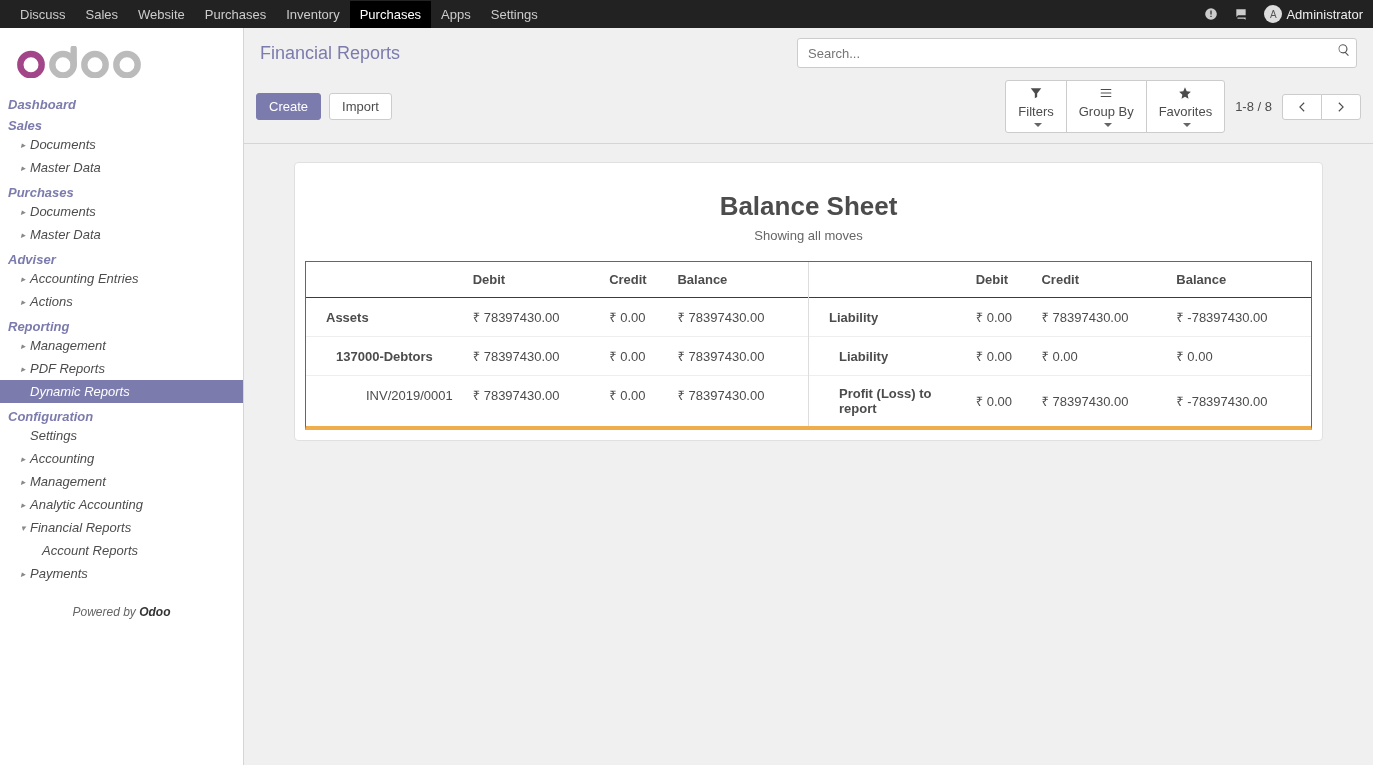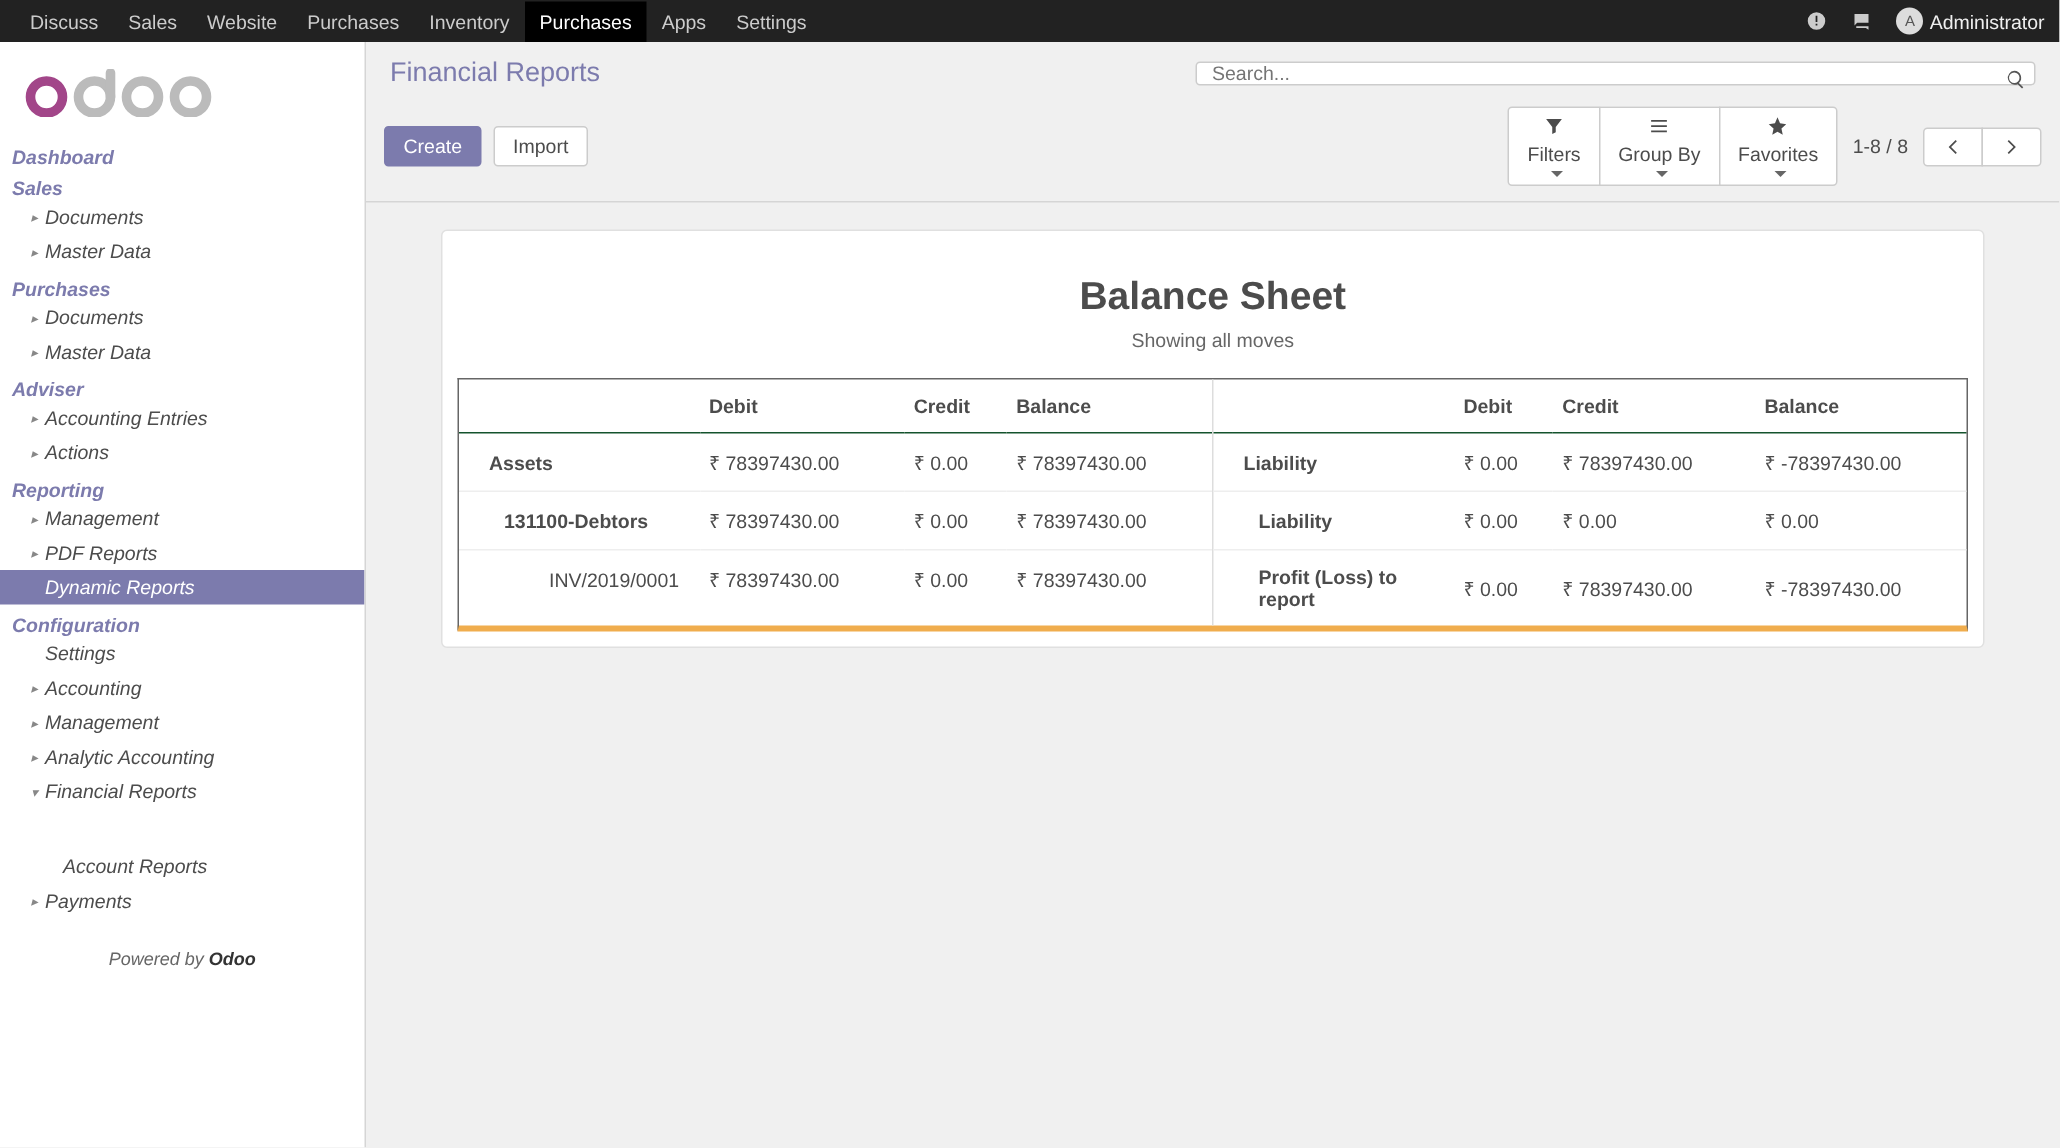--- a/index.html
+++ b/index.html
@@ -16,31 +16,31 @@
 
 .app { display:flex; height:calc(100vh - 28px); }
 .sidebar { width:244px; background:#fff; border-right:1px solid #d5d5d5; overflow-y:auto; padding-bottom:10px;font-style:italic; }
 .logo { padding:18px 15px 10px; }
 .logo-svg { width:160px; }
 
 .nav-header { color:#7c7bad; font-weight:bold; padding:6px 8px 0; font-size:13px; }
 .nav-item { display:flex; align-items:center; padding:4px 8px 4px 8px; font-size:13px; color:#4c4c4c; cursor:pointer; }
 .nav-item .chev { width:10px; font-size:9px; color:#888; text-align:center; margin-right:2px; }
 .nav-item.indent1 { padding-left:18px; }
-.nav-item.indent2 { padding-left:30px;margin-top:27px; }
+.nav-item.indent2 { padding-left:30px; }
 .nav-item.active { background:#7c7bad; color:#fff; }
 .poweredby { text-align:center; padding:20px 0; font-size:12px; color:#666; }
 .poweredby b { color:#333; font-weight:bold; }
 
 .content { flex:1; overflow:auto; background:#f0f0f0; }
 .cp { background:#f0f0f0; border-bottom:1px solid #d5d5d5; }
 .cp-top { display:flex; align-items:center; padding:10px 16px 6px; gap:20px; }
 .breadcrumb { font-size:18px; color:#7c7bad; font-weight:400; flex:0 0 auto; }
 .search-wrap { margin-left:auto; width:560px; position:relative; }
-.search-input { width:100%; height:16px; border:1px solid #ccc; border-radius:3px; padding:4px 30px 4px 10px; font-size:13px; background:#fff; }
+.search-input { width:100%; height:30px; border:1px solid #ccc; border-radius:3px; padding:4px 30px 4px 10px; font-size:13px; background:#fff; }
 .search-btn { position:absolute; right:6px; top:5px; color:#555; }
 
 .cp-bot { display:flex; align-items:center; padding:6px 12px 10px; gap:8px; }
 .btn { border:1px solid #ccc; background:#fff; border-radius:3px; padding:5px 12px; font-size:13px; color:#4c4c4c; cursor:pointer; display:inline-flex; align-items:center; gap:4px; }
 .btn-primary { background:#7c7bad; border-color:#7c7bad; color:#fff; }
 .btn-group { display:flex; }
 .btn-group .btn { border-radius:0; margin-left:-1px;flex-direction:column; }
 .btn-group .btn:first-child { border-top-left-radius:3px; border-bottom-left-radius:3px; margin-left:0; }
 .btn-group .btn:last-child { border-top-right-radius:3px; border-bottom-right-radius:3px; }
 .cp-right { margin-left:auto; display:flex; align-items:center; gap:10px;}
@@ -261,21 +261,21 @@
               </tr>
                 </thead>
               <tbody id="left-body">
                   <tr>
                     <td class="bold pad1">Assets</td>
                     <td>₹ 78397430.00</td>
                     <td>₹ 0.00</td>
                     <td>₹ 78397430.00</td>
                   </tr>
                   <tr>
-                    <td class="bold pad2">131100-Debtors</td>
+                    <td class="bold pad2">137000-Debtors</td>
                     <td>₹ 78397430.00</td>
                     <td>₹ 0.00</td>
                     <td>₹ 78397430.00</td>
                   </tr>
                   <tr>
                     <td class="pad3">INV/2019/0001</td>
                     <td>₹ 78397430.00</td>
                     <td>₹ 0.00</td>
                     <td>₹ 78397430.00</td>
                   </tr>

